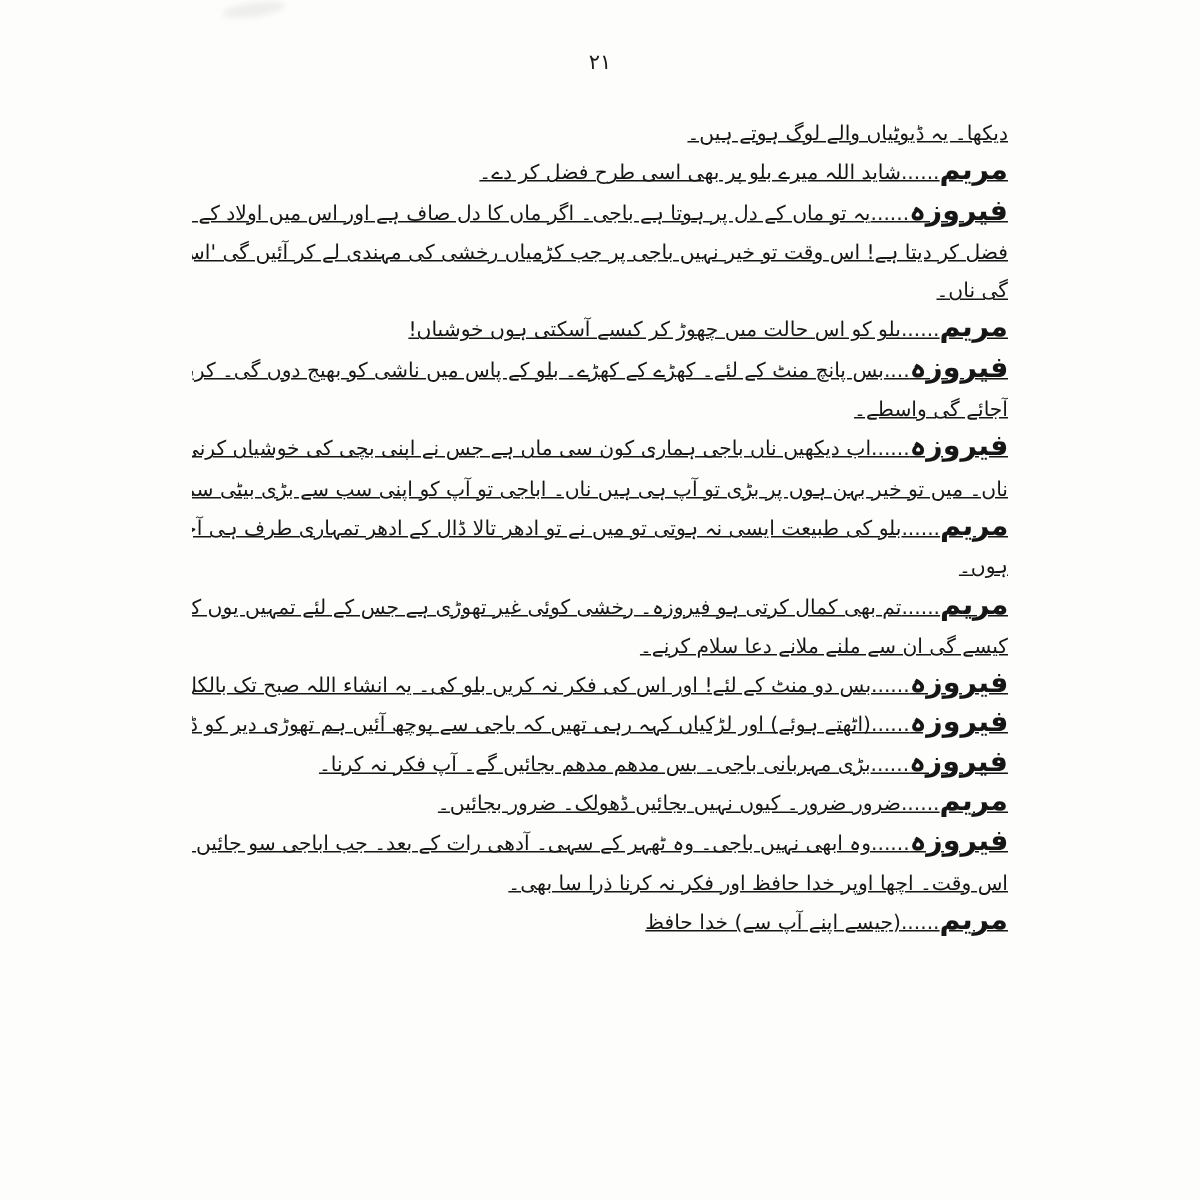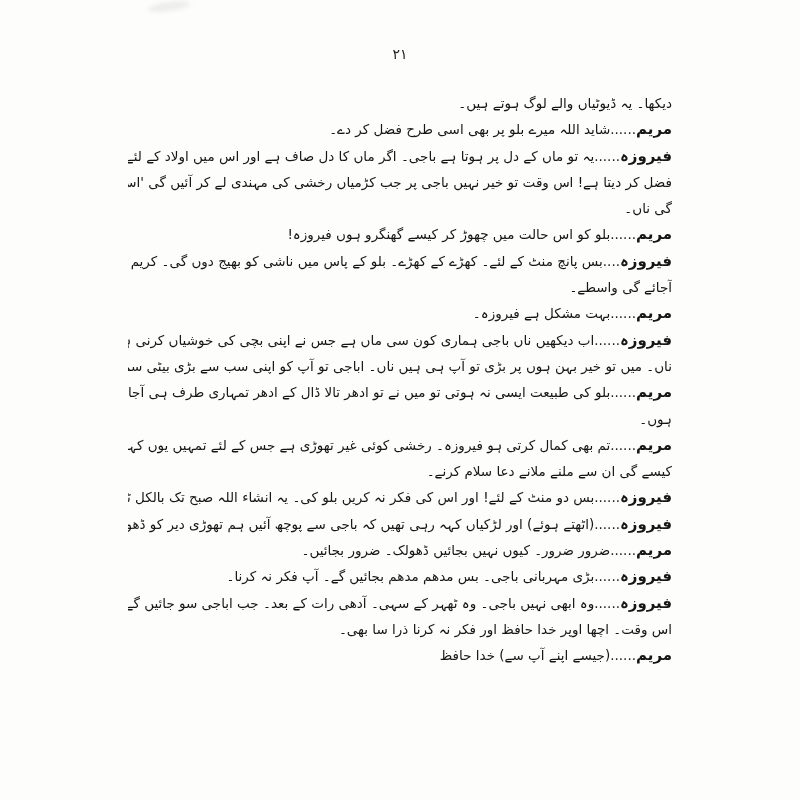--- a/index.html
+++ b/index.html
@@ -20,83 +20,82 @@
   }
   .page-number {
     position: absolute;
     top: 34px;
     left: 0;
     width: 800px;
     text-align: center;
     font-size: 14px;
     letter-spacing: 2px;
     color: #1d1d1d;
-    margin-top: 12px;
   }
   .smudge {
     position: absolute;
     top: 2px;
     left: 148px;
     width: 42px;
     height: 9px;
     background: #e9e9e7;
     border-radius: 50%;
     filter: blur(2px);
     transform: rotate(-8deg);
     opacity: 0.8;
   }
   .text-block {
     position: absolute;
-    top: 90px;
+    top: 74px;
     right: 128px;
     width: 544px;
     direction: rtl;
     unicode-bidi: embed;
+    text-decoration: underline;
   }
   .line {
     height: 26.3px;
     line-height: 26.3px;
     white-space: nowrap;
     overflow: hidden;
     text-align: right;
     font-size: 13.5px;
   }
   .speaker {
     font-weight: bold;
-    font-size: 15px;
+    font-size: 19px;
   }
   .dots {
     letter-spacing: 0.5px;
     color: #222;
   }
 </style>
 </head>
 <body>
 
 <div class="page">
   <div class="smudge"></div>
   <div class="page-number">۲۱</div>
 
   <div class="text-block">
     <div class="line"><span class="speaker"></span><span class="dots"></span><span class="txt">دیکھا۔ یہ ڈیوٹیاں والے لوگ ہوتے ہیں۔</span></div>
     <div class="line"><span class="speaker">مریم</span><span class="dots">......</span><span class="txt">شاید اللہ میرے بلو پر بھی اسی طرح فضل کر دے۔</span></div>
     <div class="line"><span class="speaker">فیروزہ</span><span class="dots">......</span><span class="txt">یہ تو ماں کے دل پر ہوتا ہے باجی۔ اگر ماں کا دل صاف ہے اور اس میں اولاد کے لئے قربانی ہے تو اللہ</span></div>
     <div class="line"><span class="speaker"></span><span class="dots"></span><span class="txt">فضل کر دیتا ہے! اس وقت تو خیر نہیں باجی پر جب کڑمیاں رخشی کی مہندی لے کر آئیں گی 'اس وقت تو آپ آئیں</span></div>
     <div class="line"><span class="speaker"></span><span class="dots"></span><span class="txt">گی ناں۔</span></div>
-    <div class="line"><span class="speaker">مریم</span><span class="dots">......</span><span class="txt">بلو کو اس حالت میں چھوڑ کر کیسے گھنگرو ہوں فیروزہ!</span></div>
+    <div class="line"><span class="speaker">مریم</span><span class="dots">......</span><span class="txt">بلو کو اس حالت میں چھوڑ کر کیسے آسکتی ہوں خوشیاں!</span></div>
     <div class="line"><span class="speaker">فیروزہ</span><span class="dots">....</span><span class="txt">بس پانچ منٹ کے لئے۔ کھڑے کے کھڑے۔ بلو کے پاس میں ناشی کو بھیج دوں گی۔ کریم بی بی</span></div>
     <div class="line"><span class="speaker"></span><span class="dots"></span><span class="txt">آجائے گی واسطے۔</span></div>
-    <div class="line"><span class="speaker">مریم</span><span class="dots">......</span><span class="txt">بہت مشکل ہے فیروزہ۔</span></div>
     <div class="line"><span class="speaker">فیروزہ</span><span class="dots">......</span><span class="txt">اب دیکھیں ناں باجی ہماری کون سی ماں ہے جس نے اپنی بچی کی خوشیاں کرنی ہیں۔ آپ ہی ہیں</span></div>
     <div class="line"><span class="speaker"></span><span class="dots"></span><span class="txt">ناں۔ میں تو خیر بہن ہوں پر بڑی تو آپ ہی ہیں ناں۔ اباجی تو آپ کو اپنی سب سے بڑی بیٹی سمجھتے ہیں۔</span></div>
     <div class="line"><span class="speaker">مریم</span><span class="dots">......</span><span class="txt">بلو کی طبیعت ایسی نہ ہوتی تو میں نے تو ادھر تالا ڈال کے ادھر تمہاری طرف ہی آجانا تھا۔ پر اب مجبور</span></div>
     <div class="line"><span class="speaker"></span><span class="dots"></span><span class="txt">ہوں۔</span></div>
     <div class="line"><span class="speaker">مریم</span><span class="dots">......</span><span class="txt">تم بھی کمال کرتی ہو فیروزہ۔ رخشی کوئی غیر تھوڑی ہے جس کے لئے تمہیں یوں کہنا پڑے۔ میں</span></div>
     <div class="line"><span class="speaker"></span><span class="dots"></span><span class="txt">کیسے گی ان سے ملنے ملانے دعا سلام کرنے۔</span></div>
     <div class="line"><span class="speaker">فیروزہ</span><span class="dots">......</span><span class="txt">بس دو منٹ کے لئے! اور اس کی فکر نہ کریں بلو کی۔ یہ انشاء اللہ صبح تک بالکل ٹھیک ہو جائے گا۔</span></div>
     <div class="line"><span class="speaker">فیروزہ</span><span class="dots">......</span><span class="txt">(اٹھتے ہوئے) اور لڑکیاں کہہ رہی تھیں کہ باجی سے پوچھ آئیں ہم تھوڑی دیر کو ڈھولک بجالیں۔</span></div>
+    <div class="line"><span class="speaker">فیروزہ</span><span class="dots">......</span><span class="txt">بڑی مہربانی باجی۔ بس مدھم مدھم بجائیں گے۔ آپ فکر نہ کرنا۔</span></div>
     <div class="line"><span class="speaker">مریم</span><span class="dots">......</span><span class="txt">ضرور ضرور۔ کیوں نہیں بجائیں ڈھولک۔ ضرور بجائیں۔</span></div>
-    <div class="line"><span class="speaker">فیروزہ</span><span class="dots">......</span><span class="txt">بڑی مہربانی باجی۔ بس مدھم مدھم بجائیں گے۔ آپ فکر نہ کرنا۔</span></div>
     <div class="line"><span class="speaker">فیروزہ</span><span class="dots">......</span><span class="txt">وہ ابھی نہیں باجی۔ وہ ٹھہر کے سہی۔ آدھی رات کے بعد۔ جب اباجی سو جائیں گے اوپر جا کر '</span></div>
     <div class="line"><span class="speaker"></span><span class="dots"></span><span class="txt">اس وقت۔ اچھا اوپر خدا حافظ اور فکر نہ کرنا ذرا سا بھی۔</span></div>
     <div class="line"><span class="speaker">مریم</span><span class="dots">......</span><span class="txt">(جیسے اپنے آپ سے) خدا حافظ</span></div>
   </div>
 </div>
 
 </body></html>

